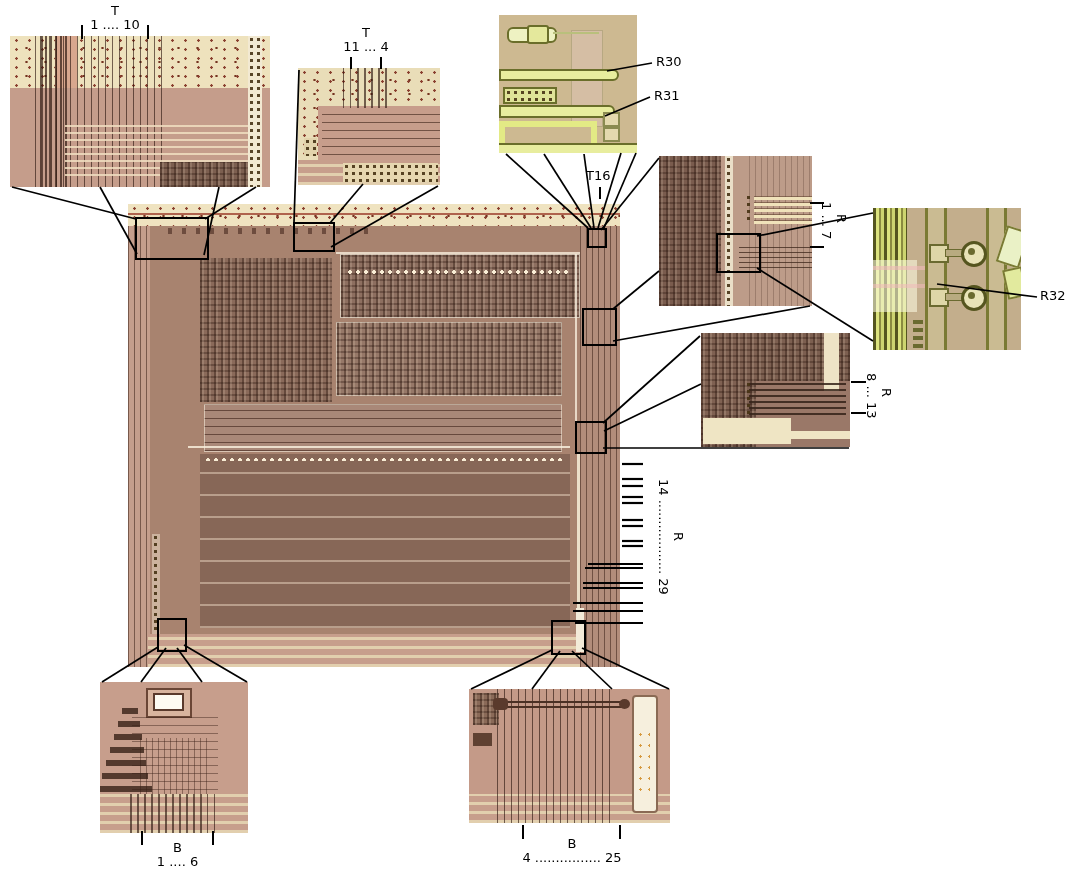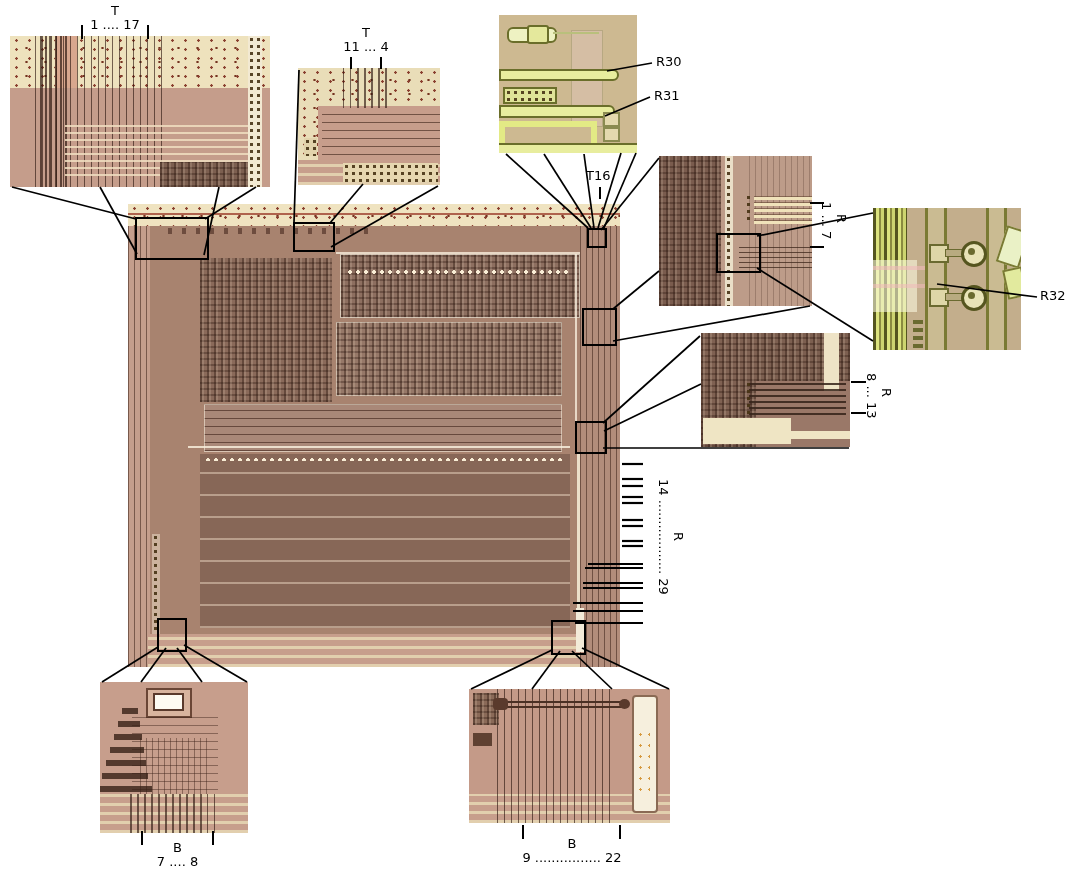--- a/index.html
+++ b/index.html
@@ -241,38 +241,38 @@
       <line x1="585" y1="568" x2="643" y2="568"></line>
       <line x1="583" y1="583" x2="643" y2="583"></line>
       <line x1="583" y1="588" x2="643" y2="588"></line>
       <line x1="573" y1="603" x2="643" y2="603"></line>
       <line x1="573" y1="611" x2="643" y2="611"></line>
       <line x1="575" y1="623" x2="643" y2="623"></line>
     </g>
   </svg>
 
   <div class="lbl ctr" style="left:80px;top:4px;width:70px;">T</div>
-  <div class="lbl ctr" style="left:80px;top:18px;width:70px;">1 .... 17</div>
+  <div class="lbl ctr" style="left:80px;top:18px;width:70px;">1 .... 10</div>
 
   <div class="lbl ctr" style="left:330px;top:26px;width:72px;">T</div>
   <div class="lbl ctr" style="left:330px;top:40px;width:72px;">11 ... 4</div>
 
   <div class="lbl" style="left:586px;top:169px;">T16</div>
   <div class="lbl" style="left:656px;top:55px;">R30</div>
   <div class="lbl" style="left:654px;top:89px;">R31</div>
   <div class="lbl" style="left:1040px;top:289px;">R32</div>
 
   <div class="lbl vtext" style="left:819px;top:202px;height:48px;">1 ... 7</div>
   <div class="lbl vtext" style="left:834px;top:214px;">R</div>
 
   <div class="lbl vtext" style="left:864px;top:373px;height:50px;">8 ... 13</div>
   <div class="lbl vtext" style="left:879px;top:388px;">R</div>
 
   <div class="lbl vtext" style="left:656px;top:479px;height:126px;">14 .................. 29</div>
   <div class="lbl vtext" style="left:671px;top:532px;">R</div>
 
   <div class="lbl ctr" style="left:140px;top:841px;width:75px;">B</div>
-  <div class="lbl ctr" style="left:140px;top:855px;width:75px;">7 .... 8</div>
+  <div class="lbl ctr" style="left:140px;top:855px;width:75px;">1 .... 6</div>
 
   <div class="lbl ctr" style="left:520px;top:837px;width:104px;">B</div>
-  <div class="lbl ctr" style="left:506px;top:851px;width:132px;">9 ................ 22</div>
+  <div class="lbl ctr" style="left:506px;top:851px;width:132px;">4 ................ 25</div>
 
 </div>
 
 </body></html>

